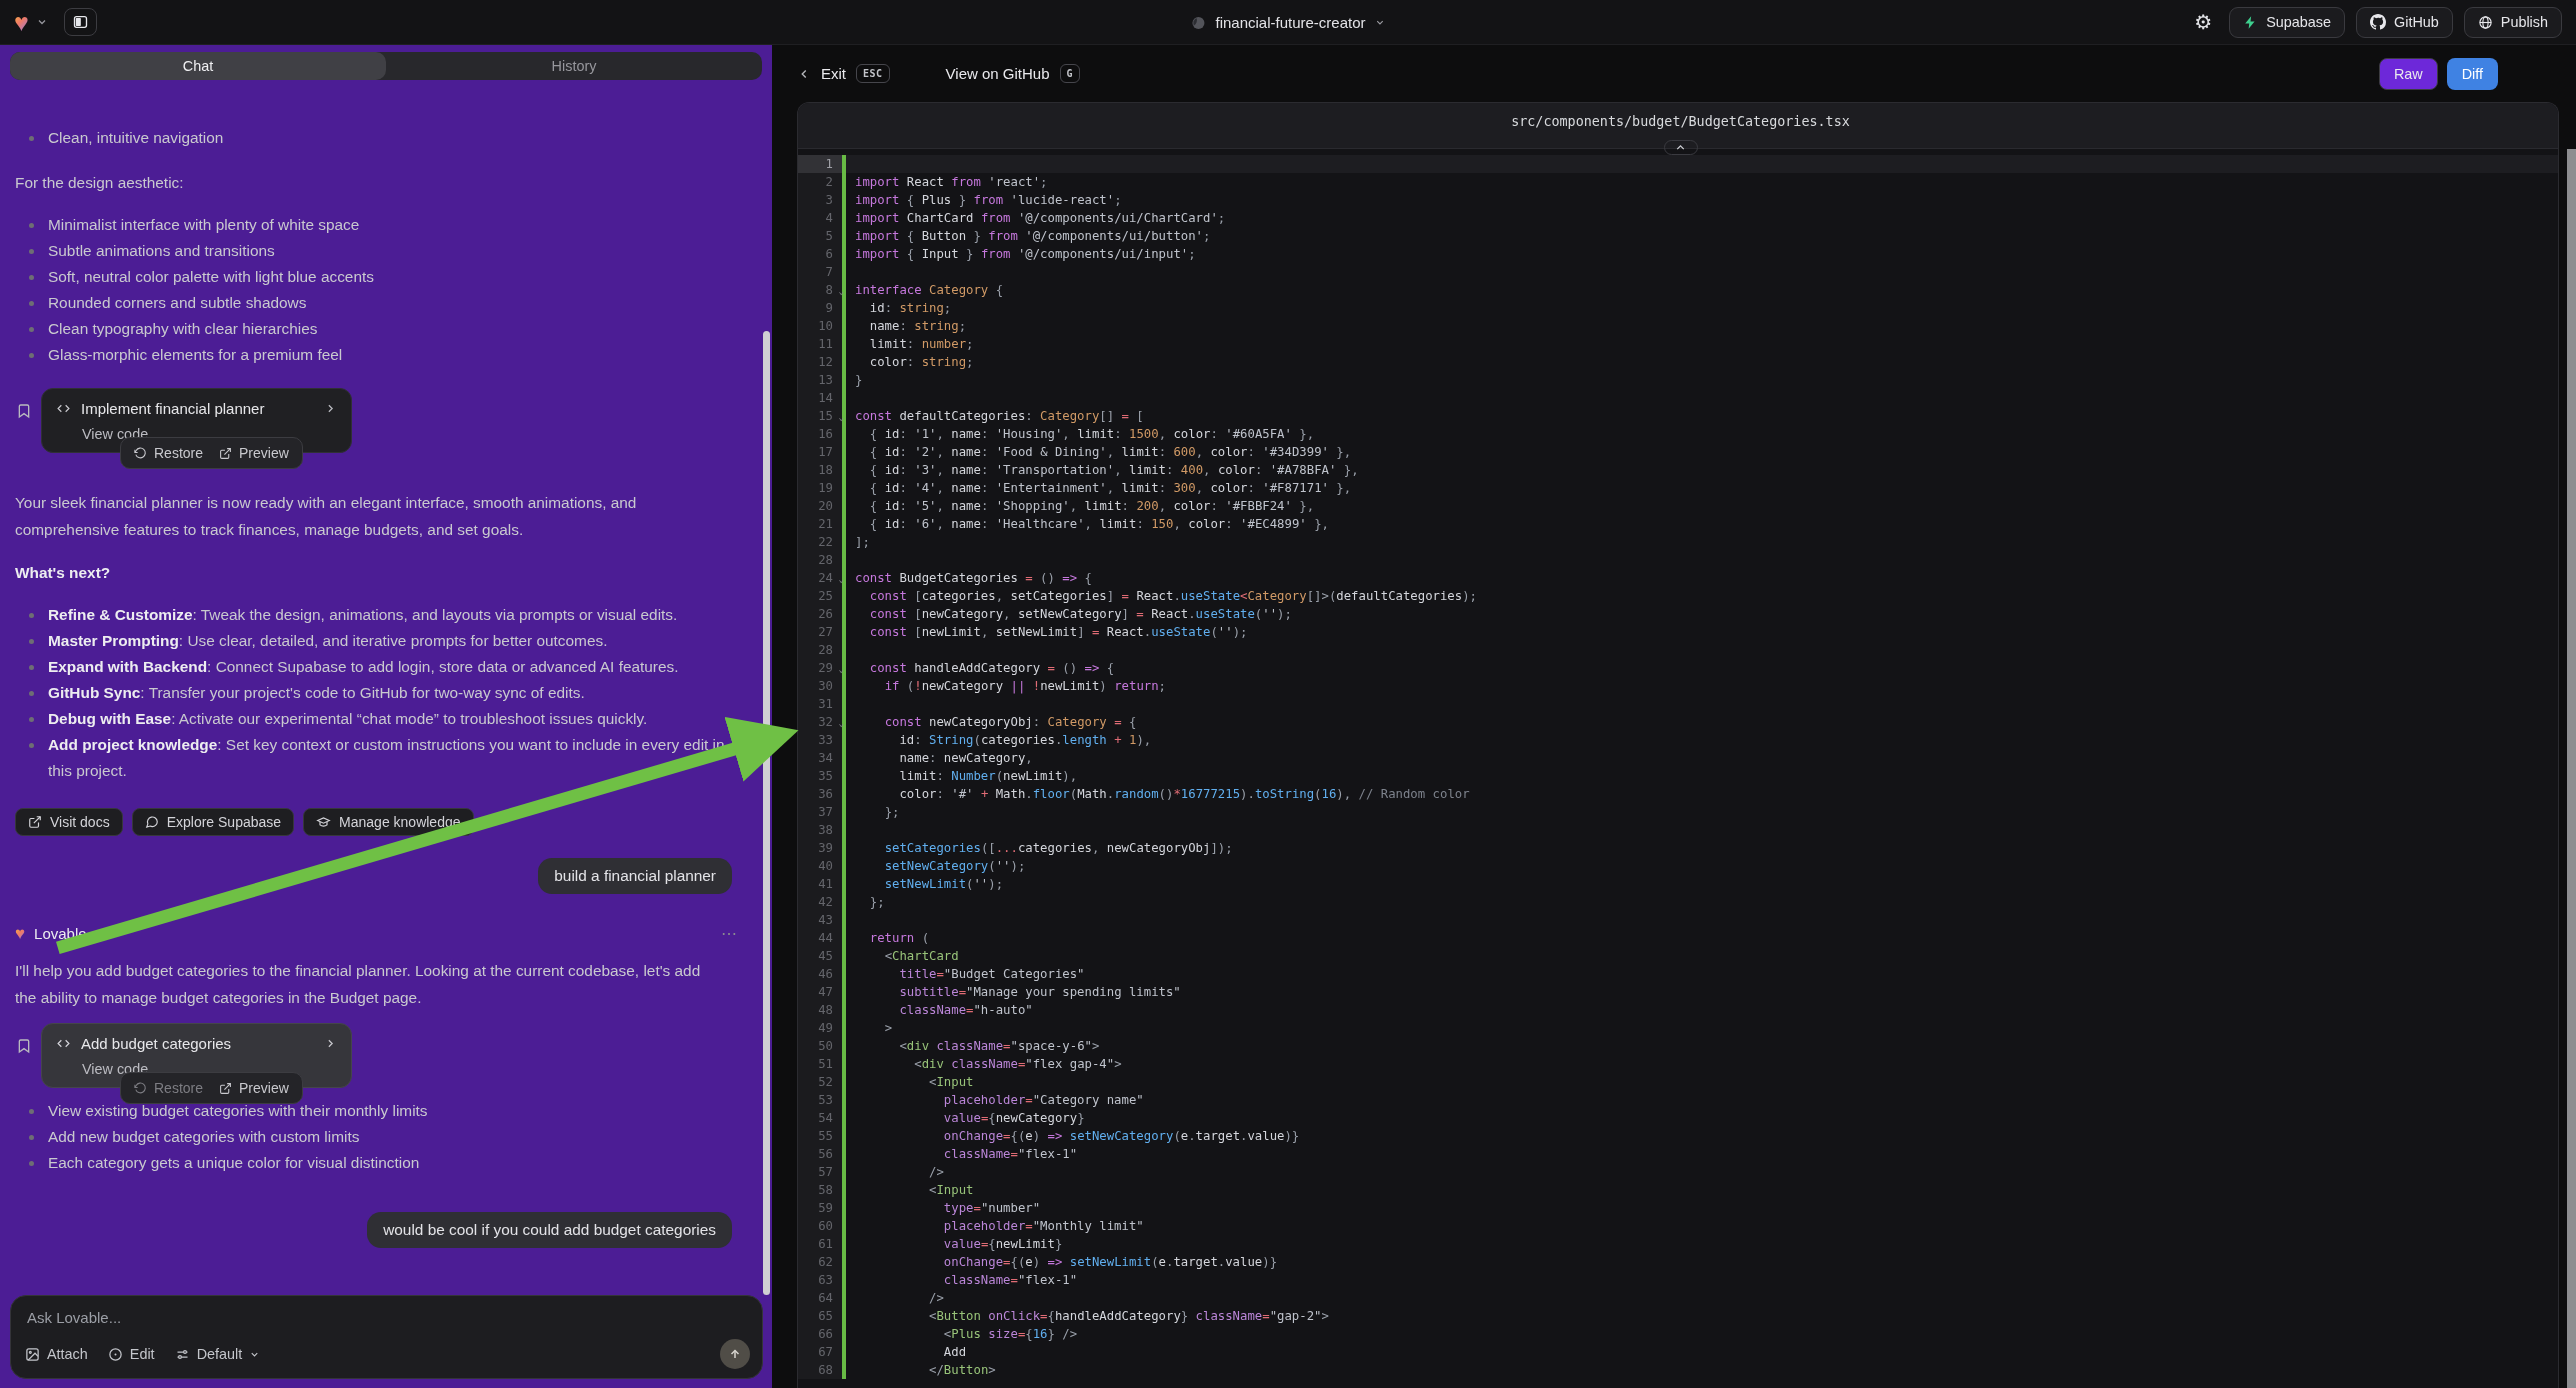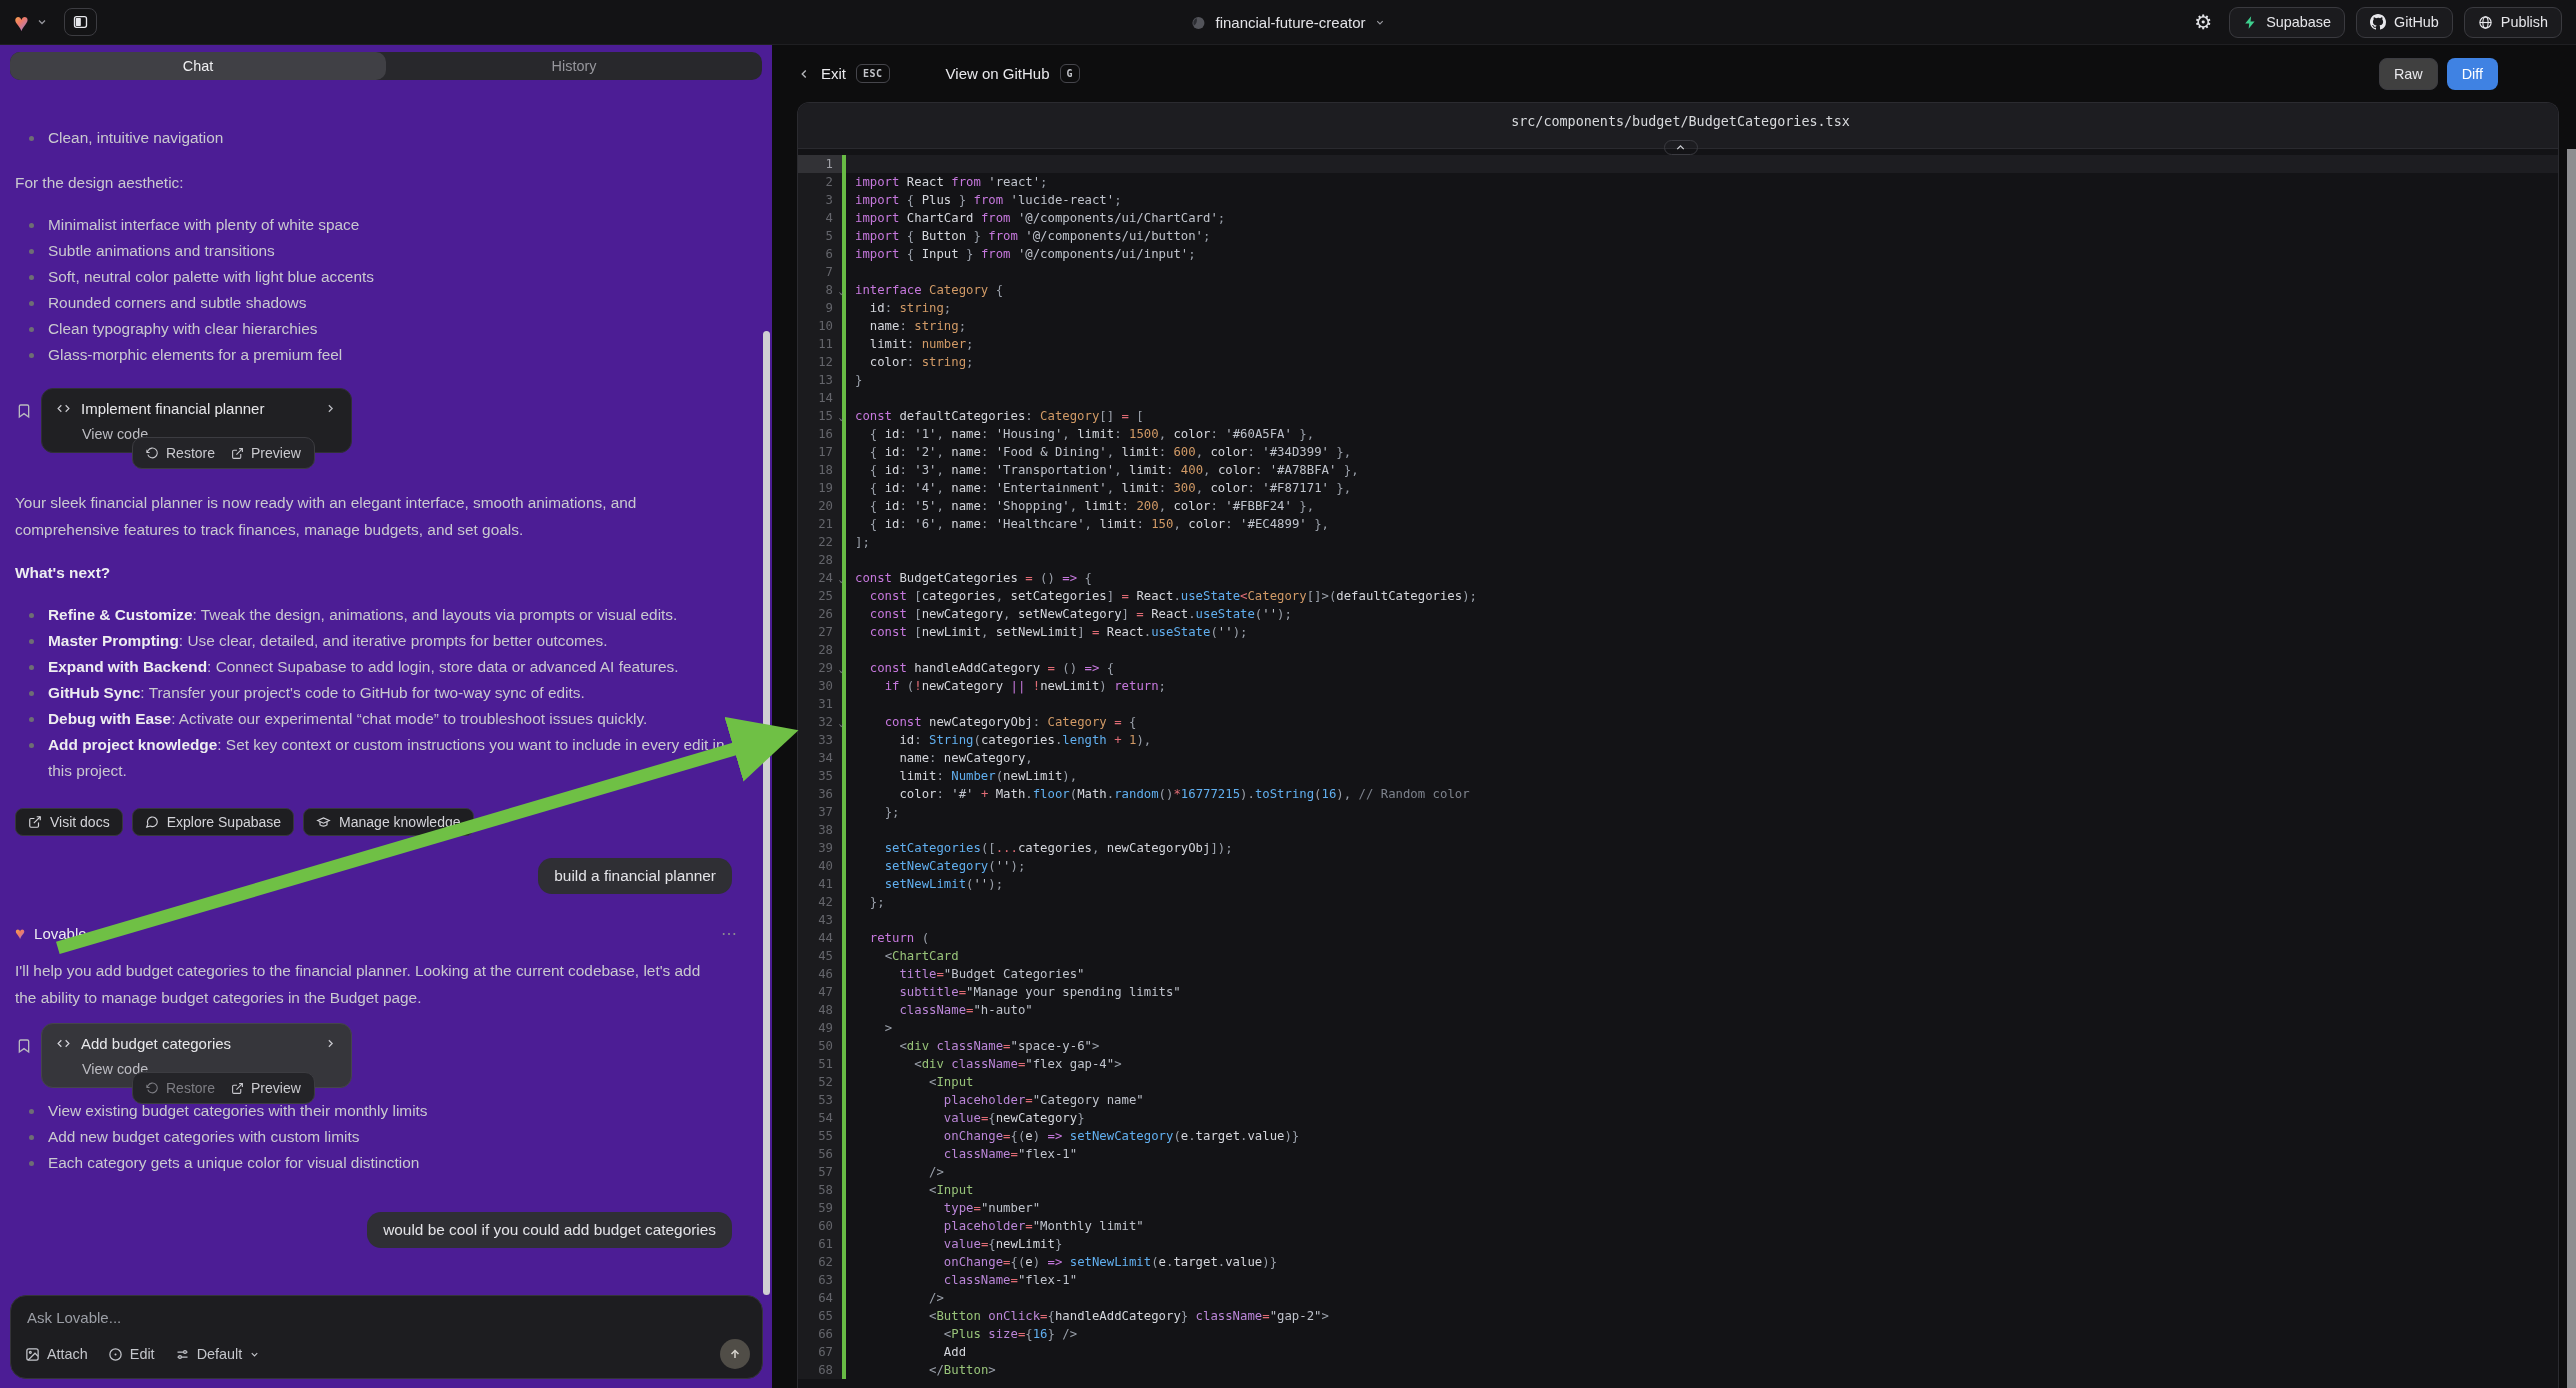--- a/index.html
+++ b/index.html
@@ -40,21 +40,21 @@
   .rich b { color:#ededf0; }
 
   .card-row { position:relative; margin-left:0; }
   .bm-icon { position:absolute; left:1px; top:14px; color:#b9babf; }
   .action-card { margin-left:26px; width:311px; border-radius:12px; padding:11px 14px 10px 14px;
     background:#202023; border:1px solid #303035; }
   .action-card.selected { background:#36363b; border-color:#45454b; }
   .card-title-row { display:flex; align-items:center; gap:10px; color:#e7e7ea; font-size:15px; }
   .card-title-row .spacer { flex:1; }
   .card-action { margin:9px 0 0 26px; color:#bcbcc2; font-size:14.4px; }
-  .hover-toolbar { position:absolute; left:117px; bottom:-16px; display:flex; align-items:center; gap:16px;
+  .hover-toolbar { position:absolute; left:105px; bottom:-16px; display:flex; align-items:center; gap:16px;
     background:#242428; border:1px solid #3c3c41; border-radius:10px; padding:7px 13px; z-index:6;
     color:#c9c9ce; font-size:14px; }
   .hover-toolbar .tb-item { display:flex; align-items:center; gap:7px; }
   .tb-item.dim { color:#7d7d83; }
 
   .chips { display:flex; gap:9px; }
   .chip { height:28px; display:flex; align-items:center; gap:8px; padding:0 12px; background:#1e1e21;
     border:1px solid #37373c; border-radius:8px; color:#d4d4d9; font-size:14px; }
   .chip svg { flex:none; }
 
@@ -81,21 +81,21 @@
     background:#d0d0d3; border-radius:4px; z-index:8; }
 
   
   .right-panel { position:absolute; left:772px; top:45px; right:0; bottom:0; background:#0d0d0e; }
   .code-header { height:57px; display:flex; align-items:center; padding:0 78px 0 25px; color:#e9e9ed; }
   .hdr-group { display:flex; align-items:center; gap:10px; }
   .hdr-label { font-size:15px; color:#e9e9ed; }
   .kbd-badge { font-family:"DejaVu Sans Mono", monospace; font-size:10px; font-weight:bold;
     color:#c2c4c9; border:1px solid #46464c; border-radius:6px; padding:3px 6px; letter-spacing:0.5px; }
   .raw-btn { margin-left:auto; height:32px; padding:0 14px; display:flex; align-items:center;
-    background:#404040; border:1px solid #3c3c41; border-radius:8px; color:#e9e9ed; font-size:14.4px; }
+    background:#6d28d9; border:1px solid #3c3c41; border-radius:8px; color:#e9e9ed; font-size:14.4px; }
   .diff-btn { margin-left:9px; height:32px; padding:0 14px; display:flex; align-items:center;
     border-radius:8px; color:#fff; font-size:14.4px; border:1px solid transparent; }
 
   .code-card { position:absolute; left:25px; right:17px; top:57px; bottom:0; background:#131316;
     border:1px solid #2b2b30; border-bottom:none; border-radius:12px 12px 0 0; overflow:hidden; }
   .path-bar { height:46px; display:flex; align-items:center; gap:11px; padding:0 12px 0 17px;
     background:#1d1d21; border-bottom:1px solid #2a2a2f;flex-direction:column; }
   .path-text { font-family:"DejaVu Sans Mono", monospace; font-size:13.4px; color:#d8dadd; flex:1; }
   .collapse-btn { width:34px; height:34px; border:1px solid #3a3a40; border-radius:9px;
     display:flex; align-items:center; justify-content:center; }

